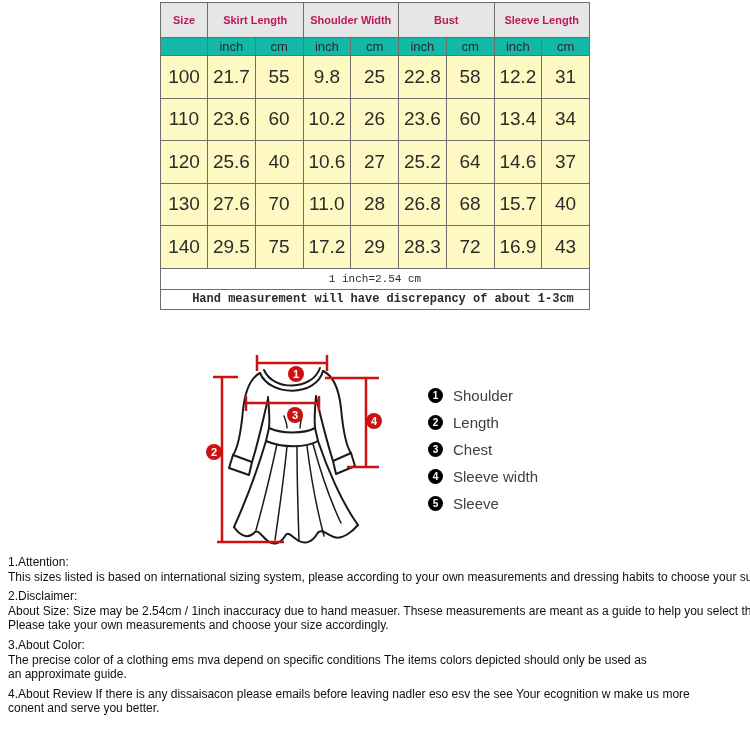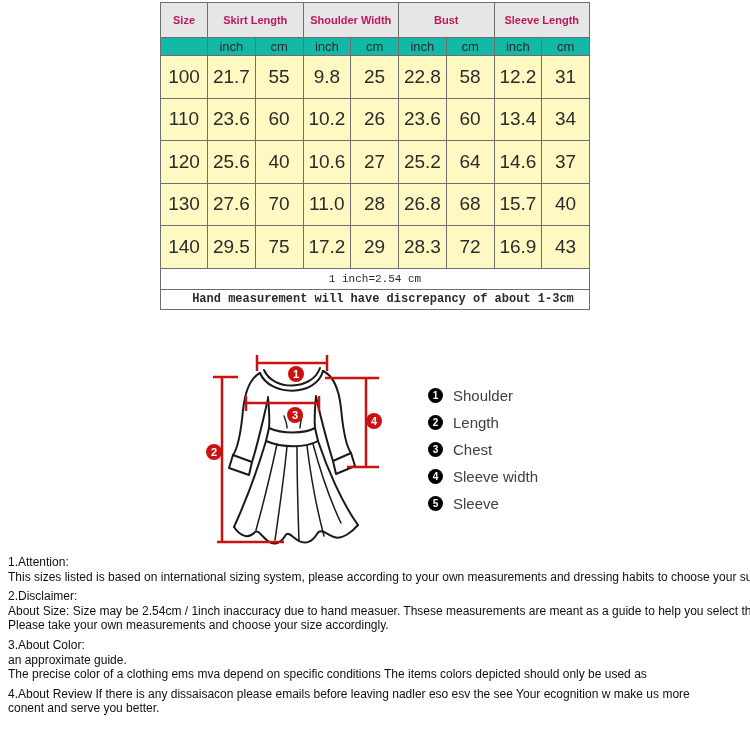--- a/index.html
+++ b/index.html
@@ -264,20 +264,20 @@
       <div class="note-line">1.Attention:</div>
       <div class="note-line">This sizes listed is based on international sizing system, please according to your own measurements and dressing habits to choose your suitable size.</div>
     </div>
     <div class="note-section">
       <div class="note-line">2.Disclaimer:</div>
       <div class="note-line">About Size: Size may be 2.54cm / 1inch inaccuracy due to hand measuer. Thsese measurements are meant as a guide to help you select the correct size.</div>
       <div class="note-line">Please take your own measurements and choose your size accordingly.</div>
     </div>
     <div class="note-section">
       <div class="note-line">3.About Color:</div>
+      <div class="note-line">The precise color of a clothing ems mva depend on specific conditions The items colors depicted should only be used as</div>
       <div class="note-line">an approximate guide.</div>
-      <div class="note-line">The precise color of a clothing ems mva depend on specific conditions The items colors depicted should only be used as</div>
     </div>
     <div class="note-section">
       <div class="note-line">4.About Review If there is any dissaisacon please emails before leaving nadler eso esv the see Your ecognition w make us more</div>
       <div class="note-line">conent and serve you better.</div>
     </div>
   </div>
 
 </body></html>

